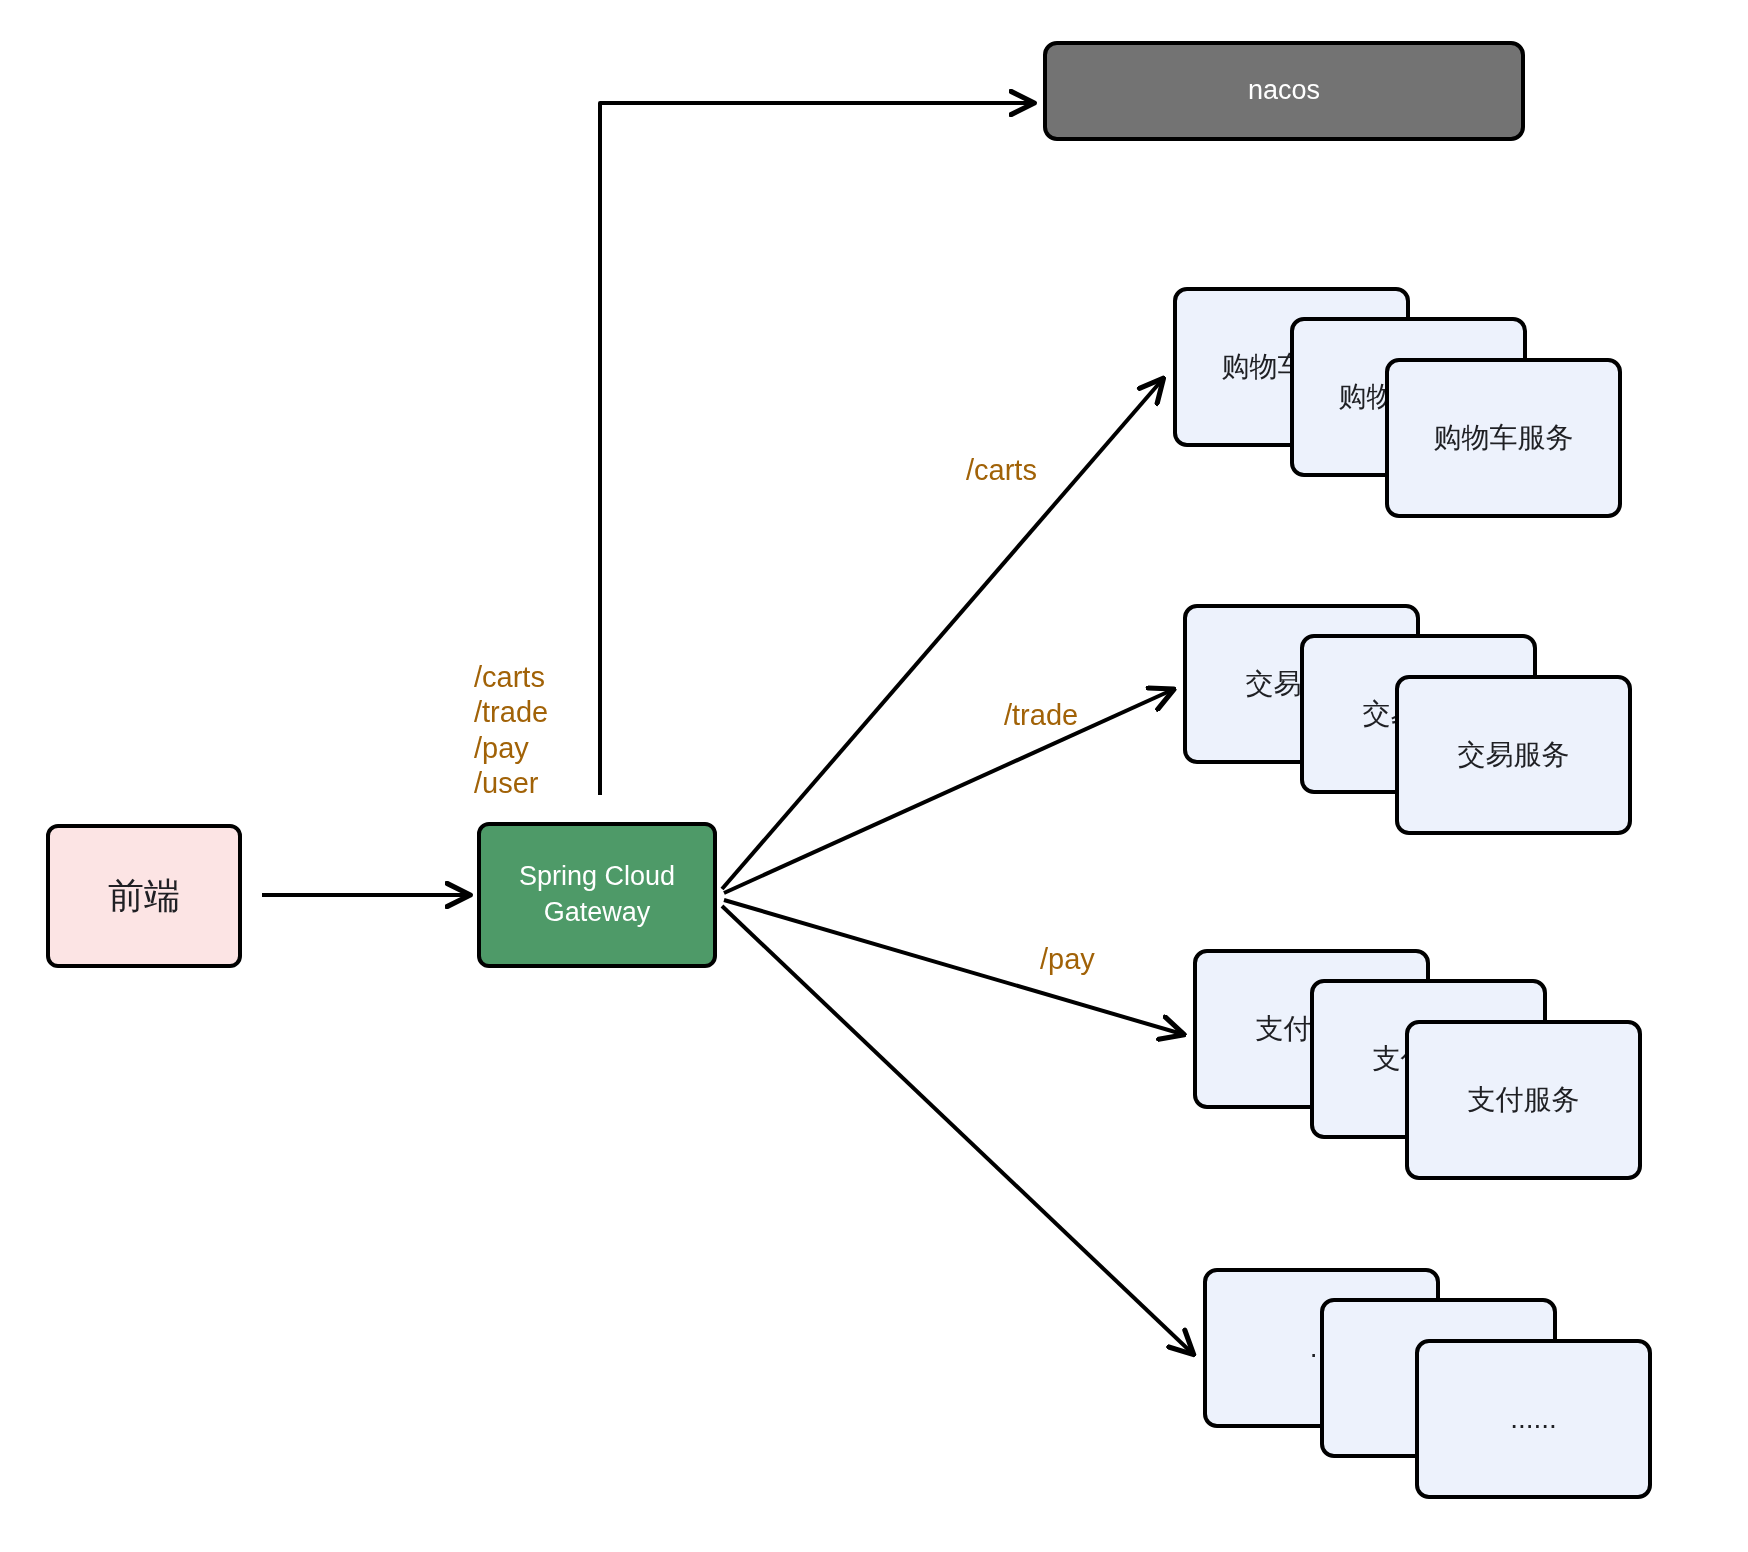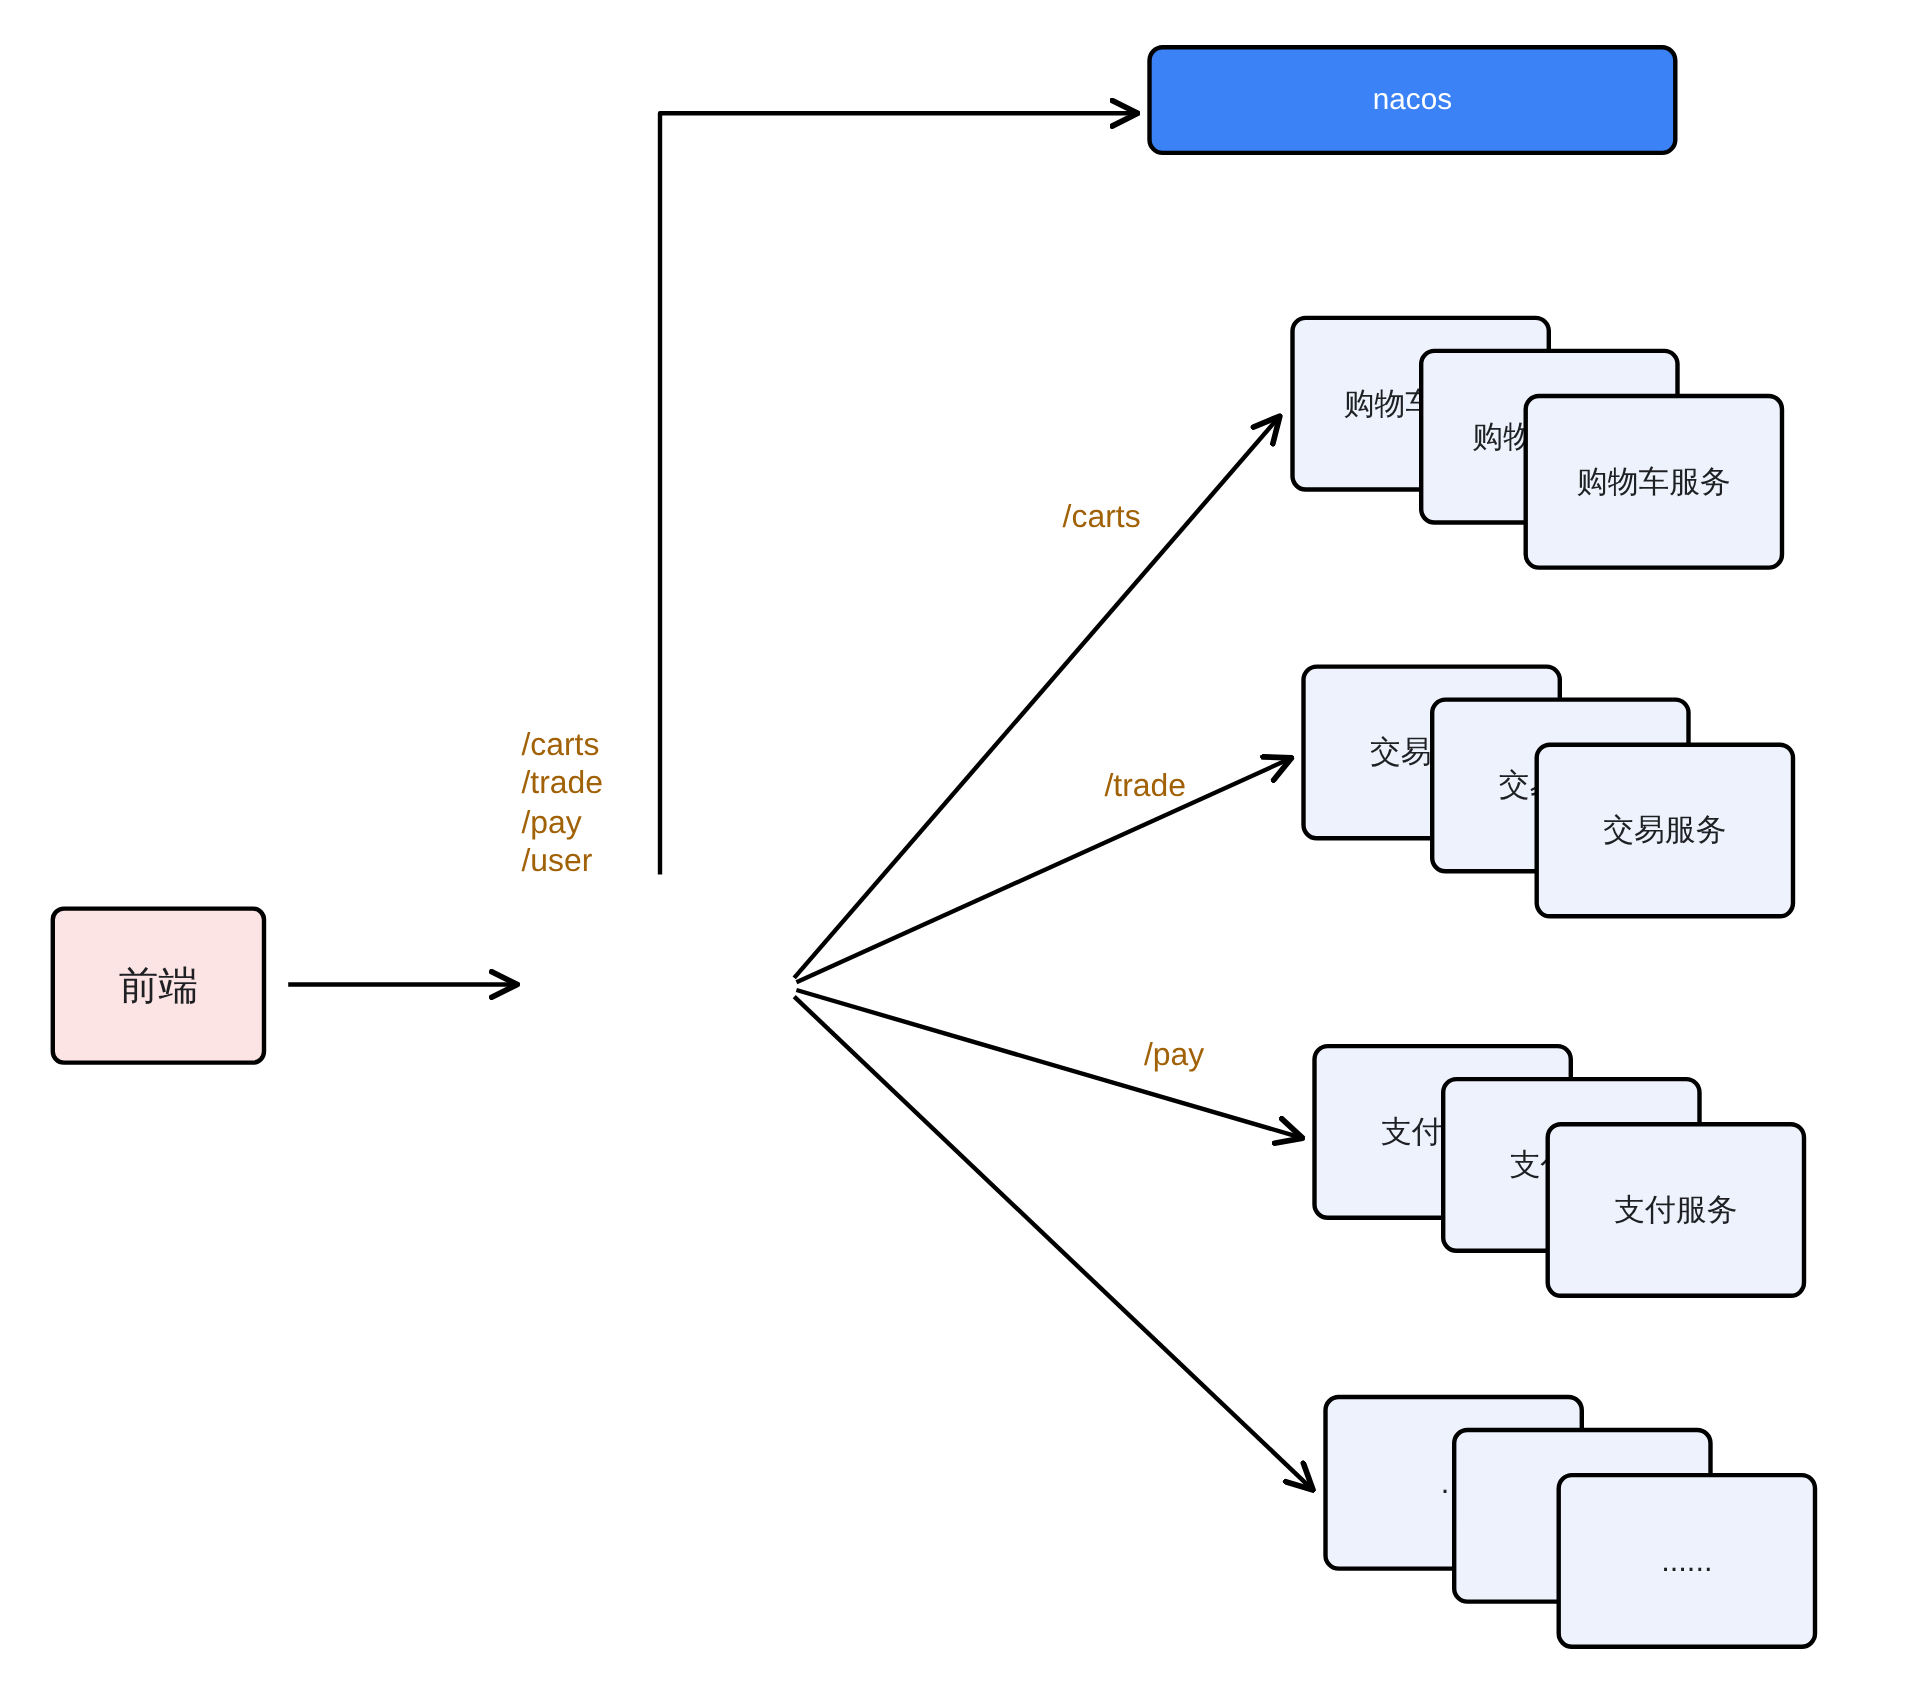--- a/index.html
+++ b/index.html
@@ -40,21 +40,21 @@
     background: #fce4e4;
     color: #1f2024;
     font-size: 36px;
   }
   .node-gateway {
     background: #4e9a68;
     color: #ffffff;
     font-size: 27px;
   }
   .node-nacos {
-    background: #3b82f6;
+    background: #737373;
     color: #ffffff;
     font-size: 27px;
     border-radius: 14px;
   }
   .card {
     position: absolute;
     box-sizing: border-box;
     background: #edf2fc;
     border: 4px solid #000000;
     border-radius: 14px;
@@ -107,20 +107,24 @@
 
     <path d="M 724 900 L 1182 1034" fill="none" stroke="#000000" stroke-width="4" marker-end="url(#arrow)"></path>
 
     <path d="M 722 906 L 1192 1353" fill="none" stroke="#000000" stroke-width="4" marker-end="url(#arrow)"></path>
   </svg>
 
   <div class="node node-frontend" style="left:46px; top:824px; width:196px; height:144px;">
     <span>前端</span>
   </div>
 
+  <div class="node node-gateway" style="left:477px; top:822px; width:240px; height:146px;">
+    <span>Spring Cloud
+Gateway</span>
+  </div>
 
   <div class="node node-nacos" style="left:1043px; top:41px; width:482px; height:100px;">
     <span>nacos</span>
   </div>
 
   <div class="edge-label" style="left:474px; top:660px;">/carts
 /trade
 /pay
 /user</div>
 

